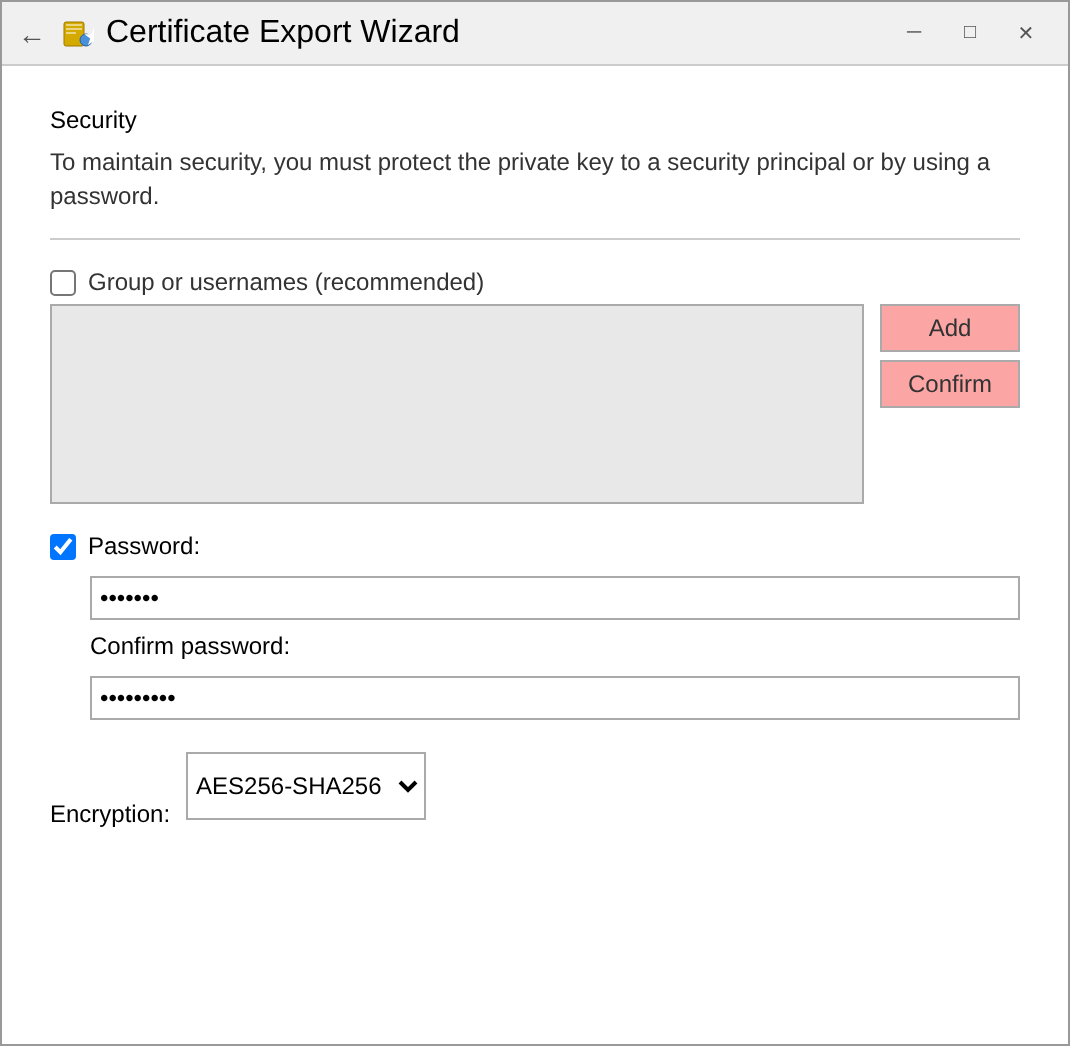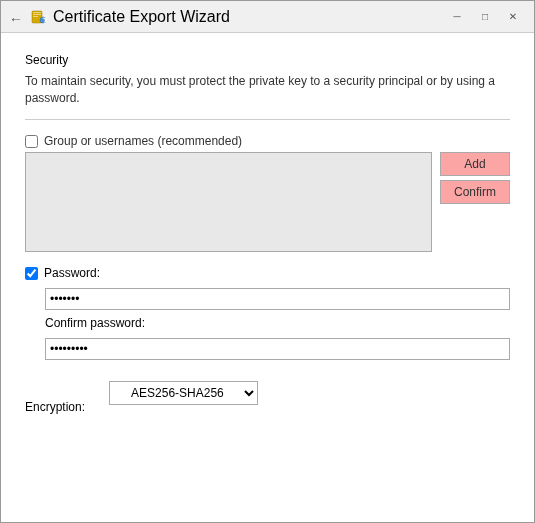--- a/index.html
+++ b/index.html
@@ -204,28 +204,27 @@
       margin-top: 6px;
     }
 
     .encryption-label {
       font-size: 12px;
       white-space: nowrap;
       margin-top: 28px;
     }
 
     .encryption-select {
-      height: 24px;
+      height: 34px;
       border: 1px solid #aaa;
       background: #fff;
       font-size: 12px;
-      padding: 0 17px;
+      padding: 0 0;
       cursor: pointer;
       min-width: 120px;
-      margin-left: 16px;
     }
 
     .footer {
       border-top: 1px solid #ccc;
       padding: 8px 16px;
       display: flex;
       justify-content: flex-end;
       gap: 8px;
       flex-shrink: 0;
     }

